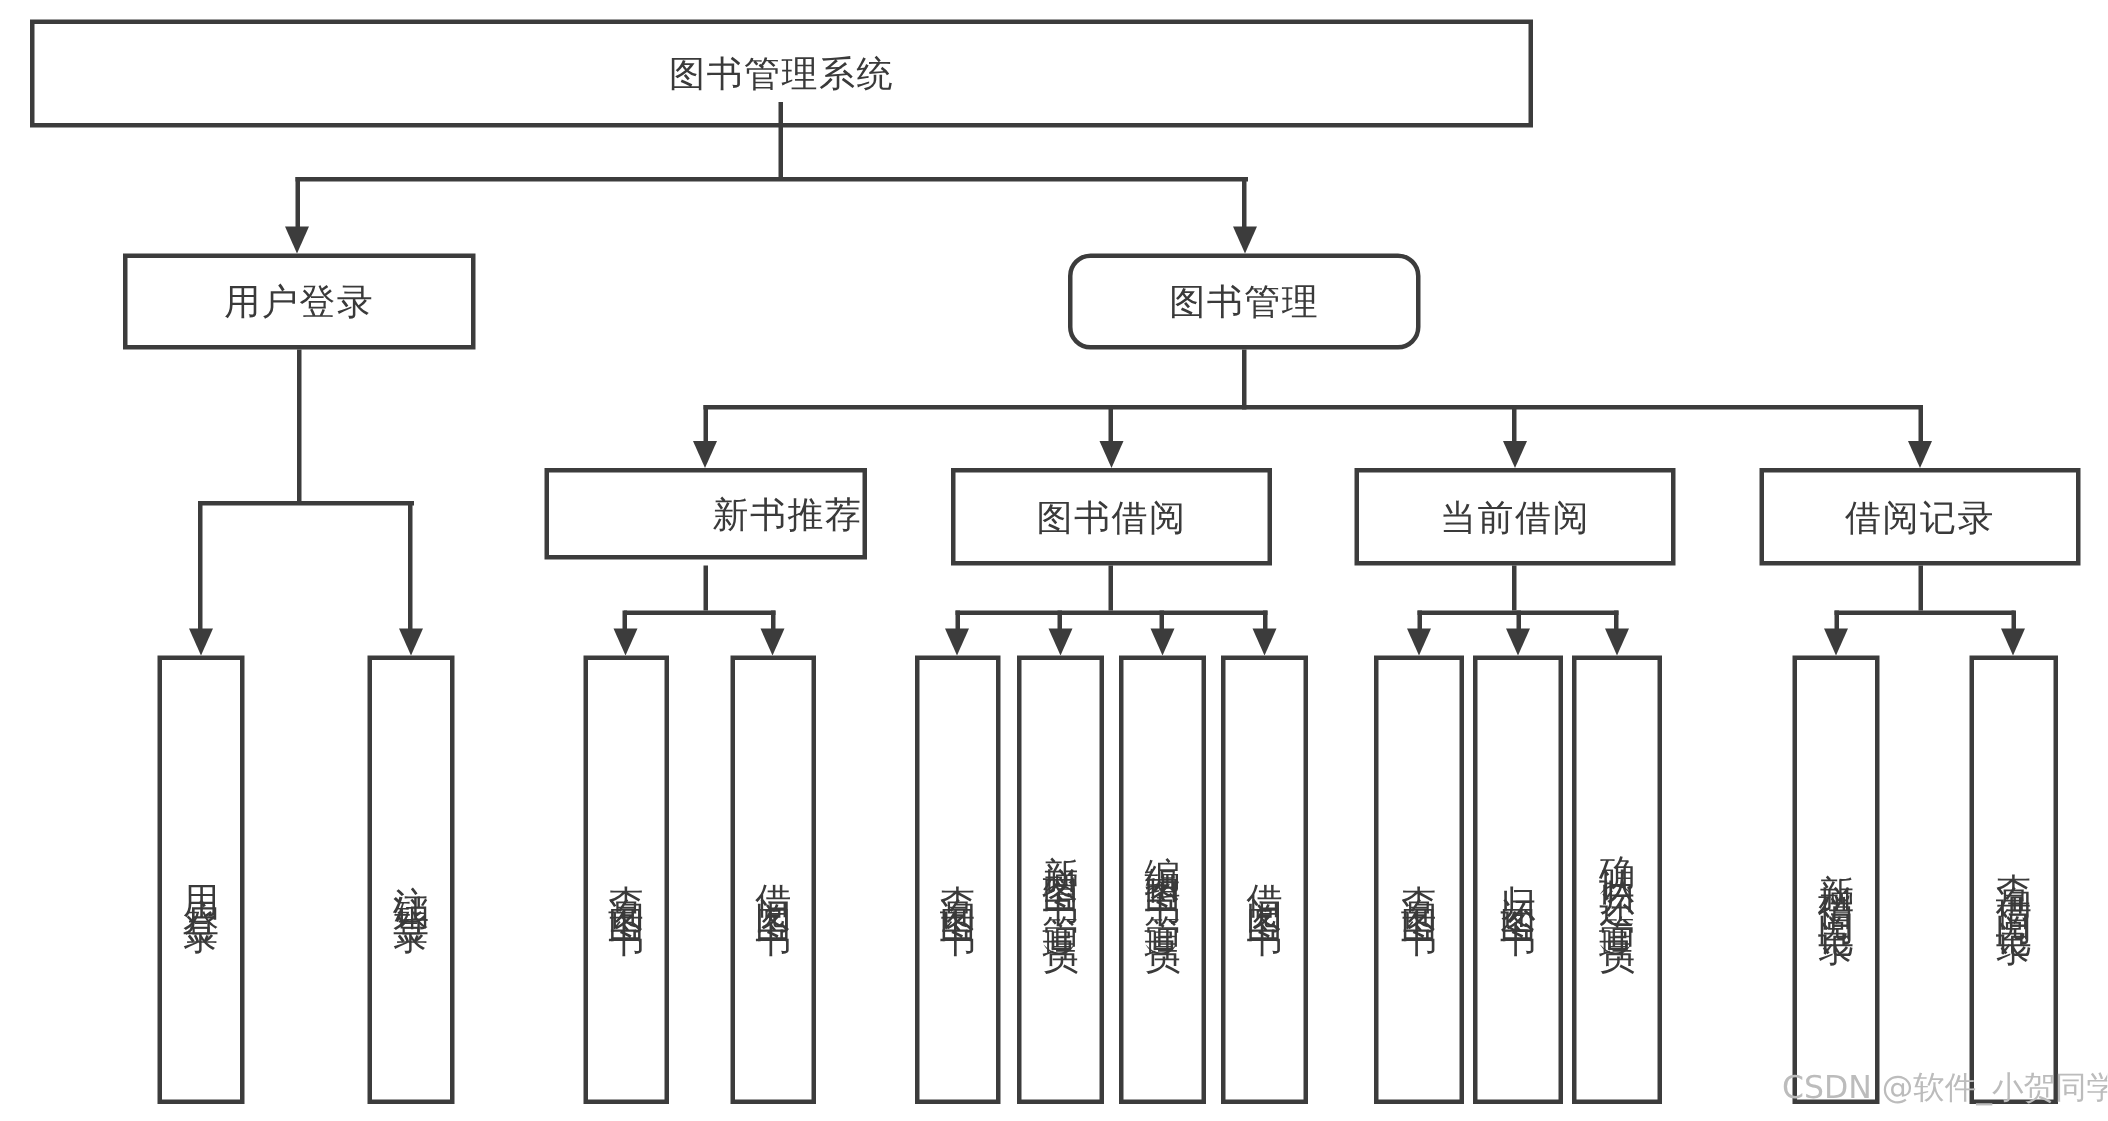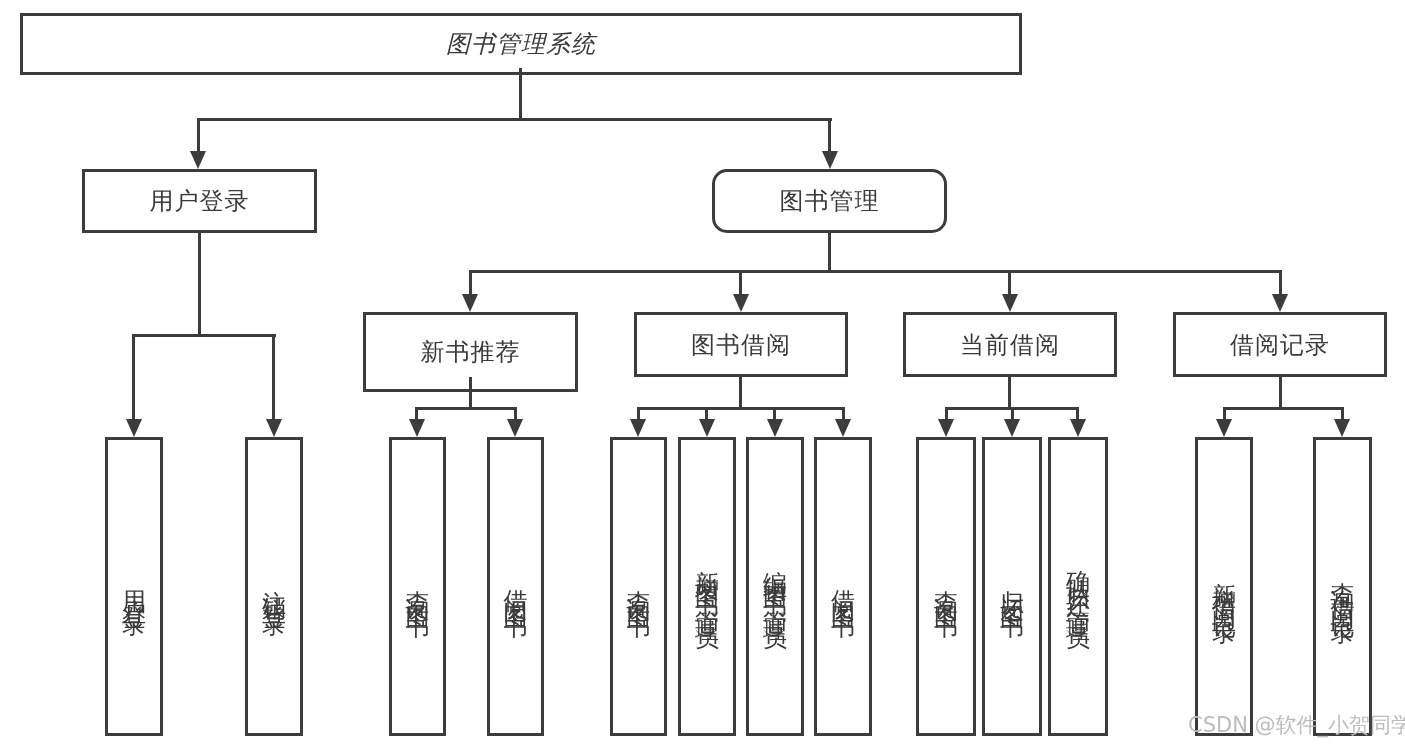--- a/index.html
+++ b/index.html
@@ -29,21 +29,21 @@
   .watermark {
     position:absolute; left:1188px; top:711px;
     font-size:21px; color:#bcbcbc; white-space:nowrap; z-index:5;
   }
 </style>
 </head>
 <body>
 
 <div class="stage">
 
-  <div class="box" style="left:20px; top:13px; width:1002px; height:62px;font-style:italic;">
+  <div class="box" style="left:20px; top:13px; width:1002px; height:72px;">
     <span>图书管理系统</span>
   </div>
 
   <div class="vline" style="left:519px; top:68px; height:50px;"></div>
   <div class="hline" style="left:197px; top:118px; width:635px;"></div>
   <div class="vline" style="left:197px; top:118px; height:34px;"></div>
   <div class="vline" style="left:828px; top:118px; height:34px;"></div>
   <div class="arrow" style="left:190px; top:151px;"></div>
   <div class="arrow" style="left:822px; top:151px;"></div>
 
@@ -65,21 +65,21 @@
   <div class="hline" style="left:469px; top:270px; width:813px;"></div>
   <div class="vline" style="left:469px;  top:270px; height:26px;"></div>
   <div class="vline" style="left:739px;  top:270px; height:26px;"></div>
   <div class="vline" style="left:1008px; top:270px; height:26px;"></div>
   <div class="vline" style="left:1279px; top:270px; height:26px;"></div>
   <div class="arrow" style="left:462px;  top:294px;"></div>
   <div class="arrow" style="left:733px;  top:294px;"></div>
   <div class="arrow" style="left:1002px; top:294px;"></div>
   <div class="arrow" style="left:1272px; top:294px;"></div>
 
-  <div class="box" style="left:363px; top:312px; width:215px; height:80px;">
+  <div class="box" style="left:363px; top:312px; width:215px; height:61px;justify-content:flex-end;">
     <span>新书推荐</span>
   </div>
   <div class="box" style="left:903px; top:312px; width:214px; height:65px;">
     <span>当前借阅</span>
   </div>
   <div class="box" style="left:634px; top:312px; width:214px; height:65px;">
     <span>图书借阅</span>
   </div>
   <div class="box" style="left:1173px; top:312px; width:214px; height:65px;">
     <span>借阅记录</span>

